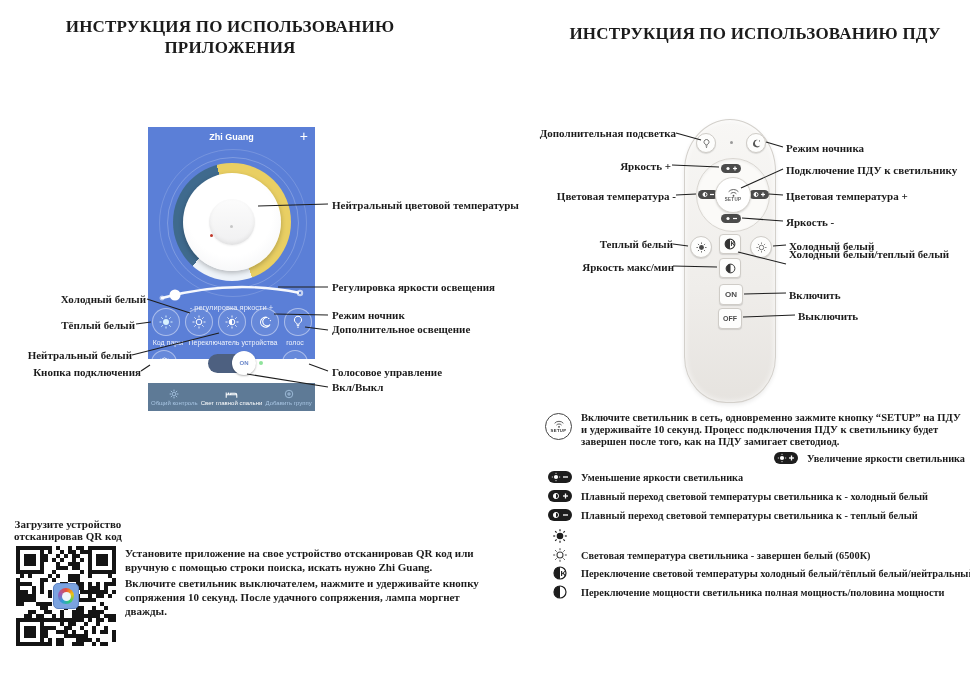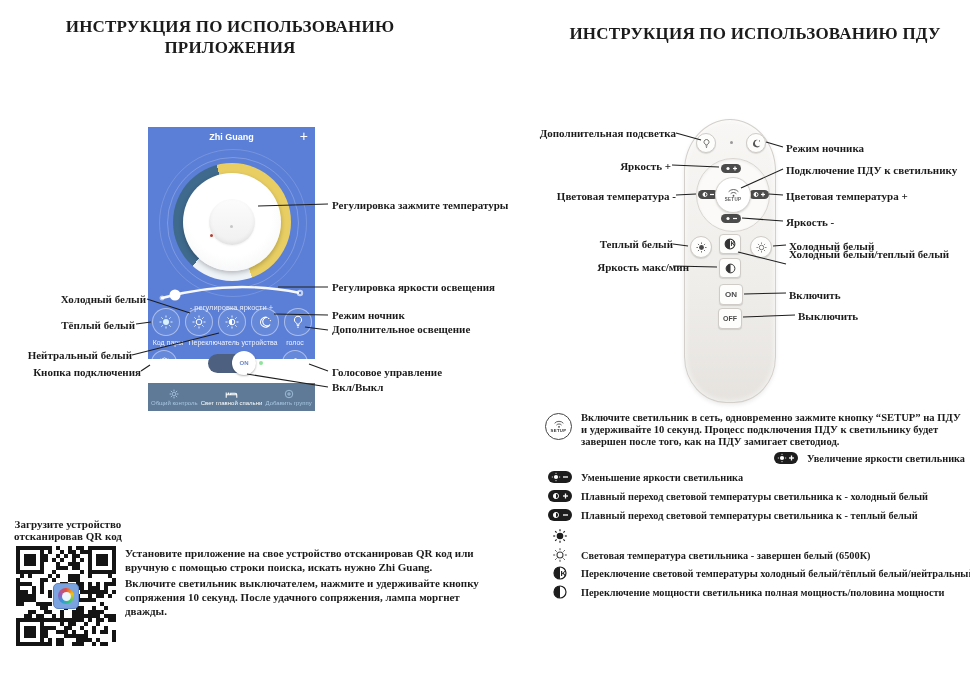--- a/index.html
+++ b/index.html
@@ -242,21 +242,21 @@
         <span class="tab-label">Добавить группу</span>
       </div>
     </div>
   </div>
 
   <div class="co co-r" style="right:824px;top:293px;">Холодный белый</div>
   <div class="co co-r" style="right:835px;top:319px;">Тёплый белый</div>
   <div class="co co-r" style="right:838px;top:349px;">Нейтральный белый</div>
   <div class="co co-r" style="right:829px;top:366px;">Кнопка подключения</div>
 
-  <div class="co" style="left:332px;top:199px;">Регулировка зажмите температуры</div>
+  <div class="co" style="left:332px;top:199px;">Нейтральный цветовой температуры</div>
   <div class="co" style="left:332px;top:281px;">Регулировка яркости освещения</div>
   <div class="co" style="left:332px;top:309px;">Режим ночник</div>
   <div class="co" style="left:332px;top:323px;">Дополнительное освещение</div>
   <div class="co" style="left:332px;top:366px;">Голосовое управление</div>
   <div class="co" style="left:332px;top:381px;">Вкл/Выкл</div>
 
   <div id="remote">
     <div class="r-round" style="left:11px;top:13px;width:20px;height:20px;">
       <svg width="11" height="11" viewBox="0 0 16 16">
         <path d="M8,2.2 a3.6,3.6 0 0 1 2,6.6 c-.5,.4 -.7,.8 -.7,1.4 h-2.6 c0,-.6 -.2,-1 -.7,-1.4 a3.6,3.6 0 0 1 2,-6.6 z" fill="none" stroke="#555" stroke-width="1.2"></path>
@@ -354,21 +354,21 @@
       </svg>
     </div>
     <div class="r-square" style="left:34px;top:164px;width:24px;height:21px;font-size:8px;">ON</div>
     <div class="r-square" style="left:33px;top:188px;width:24px;height:21px;font-size:7px;">OFF</div>
   </div>
 
   <div class="co co-r" style="right:294px;top:127px;">Дополнительная подсветка</div>
   <div class="co co-r" style="right:299px;top:160px;">Яркость +</div>
   <div class="co co-r" style="right:294px;top:190px;">Цветовая температура -</div>
   <div class="co co-r" style="right:297px;top:238px;">Теплый белый</div>
-  <div class="co co-r" style="right:281px;top:261px;">Яркость макс/мин</div>
+  <div class="co co-r" style="right:296px;top:261px;">Яркость макс/мин</div>
 
   <div class="co" style="left:786px;top:142px;">Режим ночника</div>
   <div class="co" style="left:786px;top:164px;">Подключение ПДУ к светильнику</div>
   <div class="co" style="left:786px;top:190px;">Цветовая температура +</div>
   <div class="co" style="left:786px;top:216px;">Яркость -</div>
   <div class="co" style="left:789px;top:240px;">Холодный белый</div>
   <div class="co" style="left:789px;top:248px;text-align:center;">Холодный белый/теплый белый</div>
   <div class="co" style="left:789px;top:289px;">Включить</div>
   <div class="co" style="left:798px;top:310px;">Выключить</div>
 

